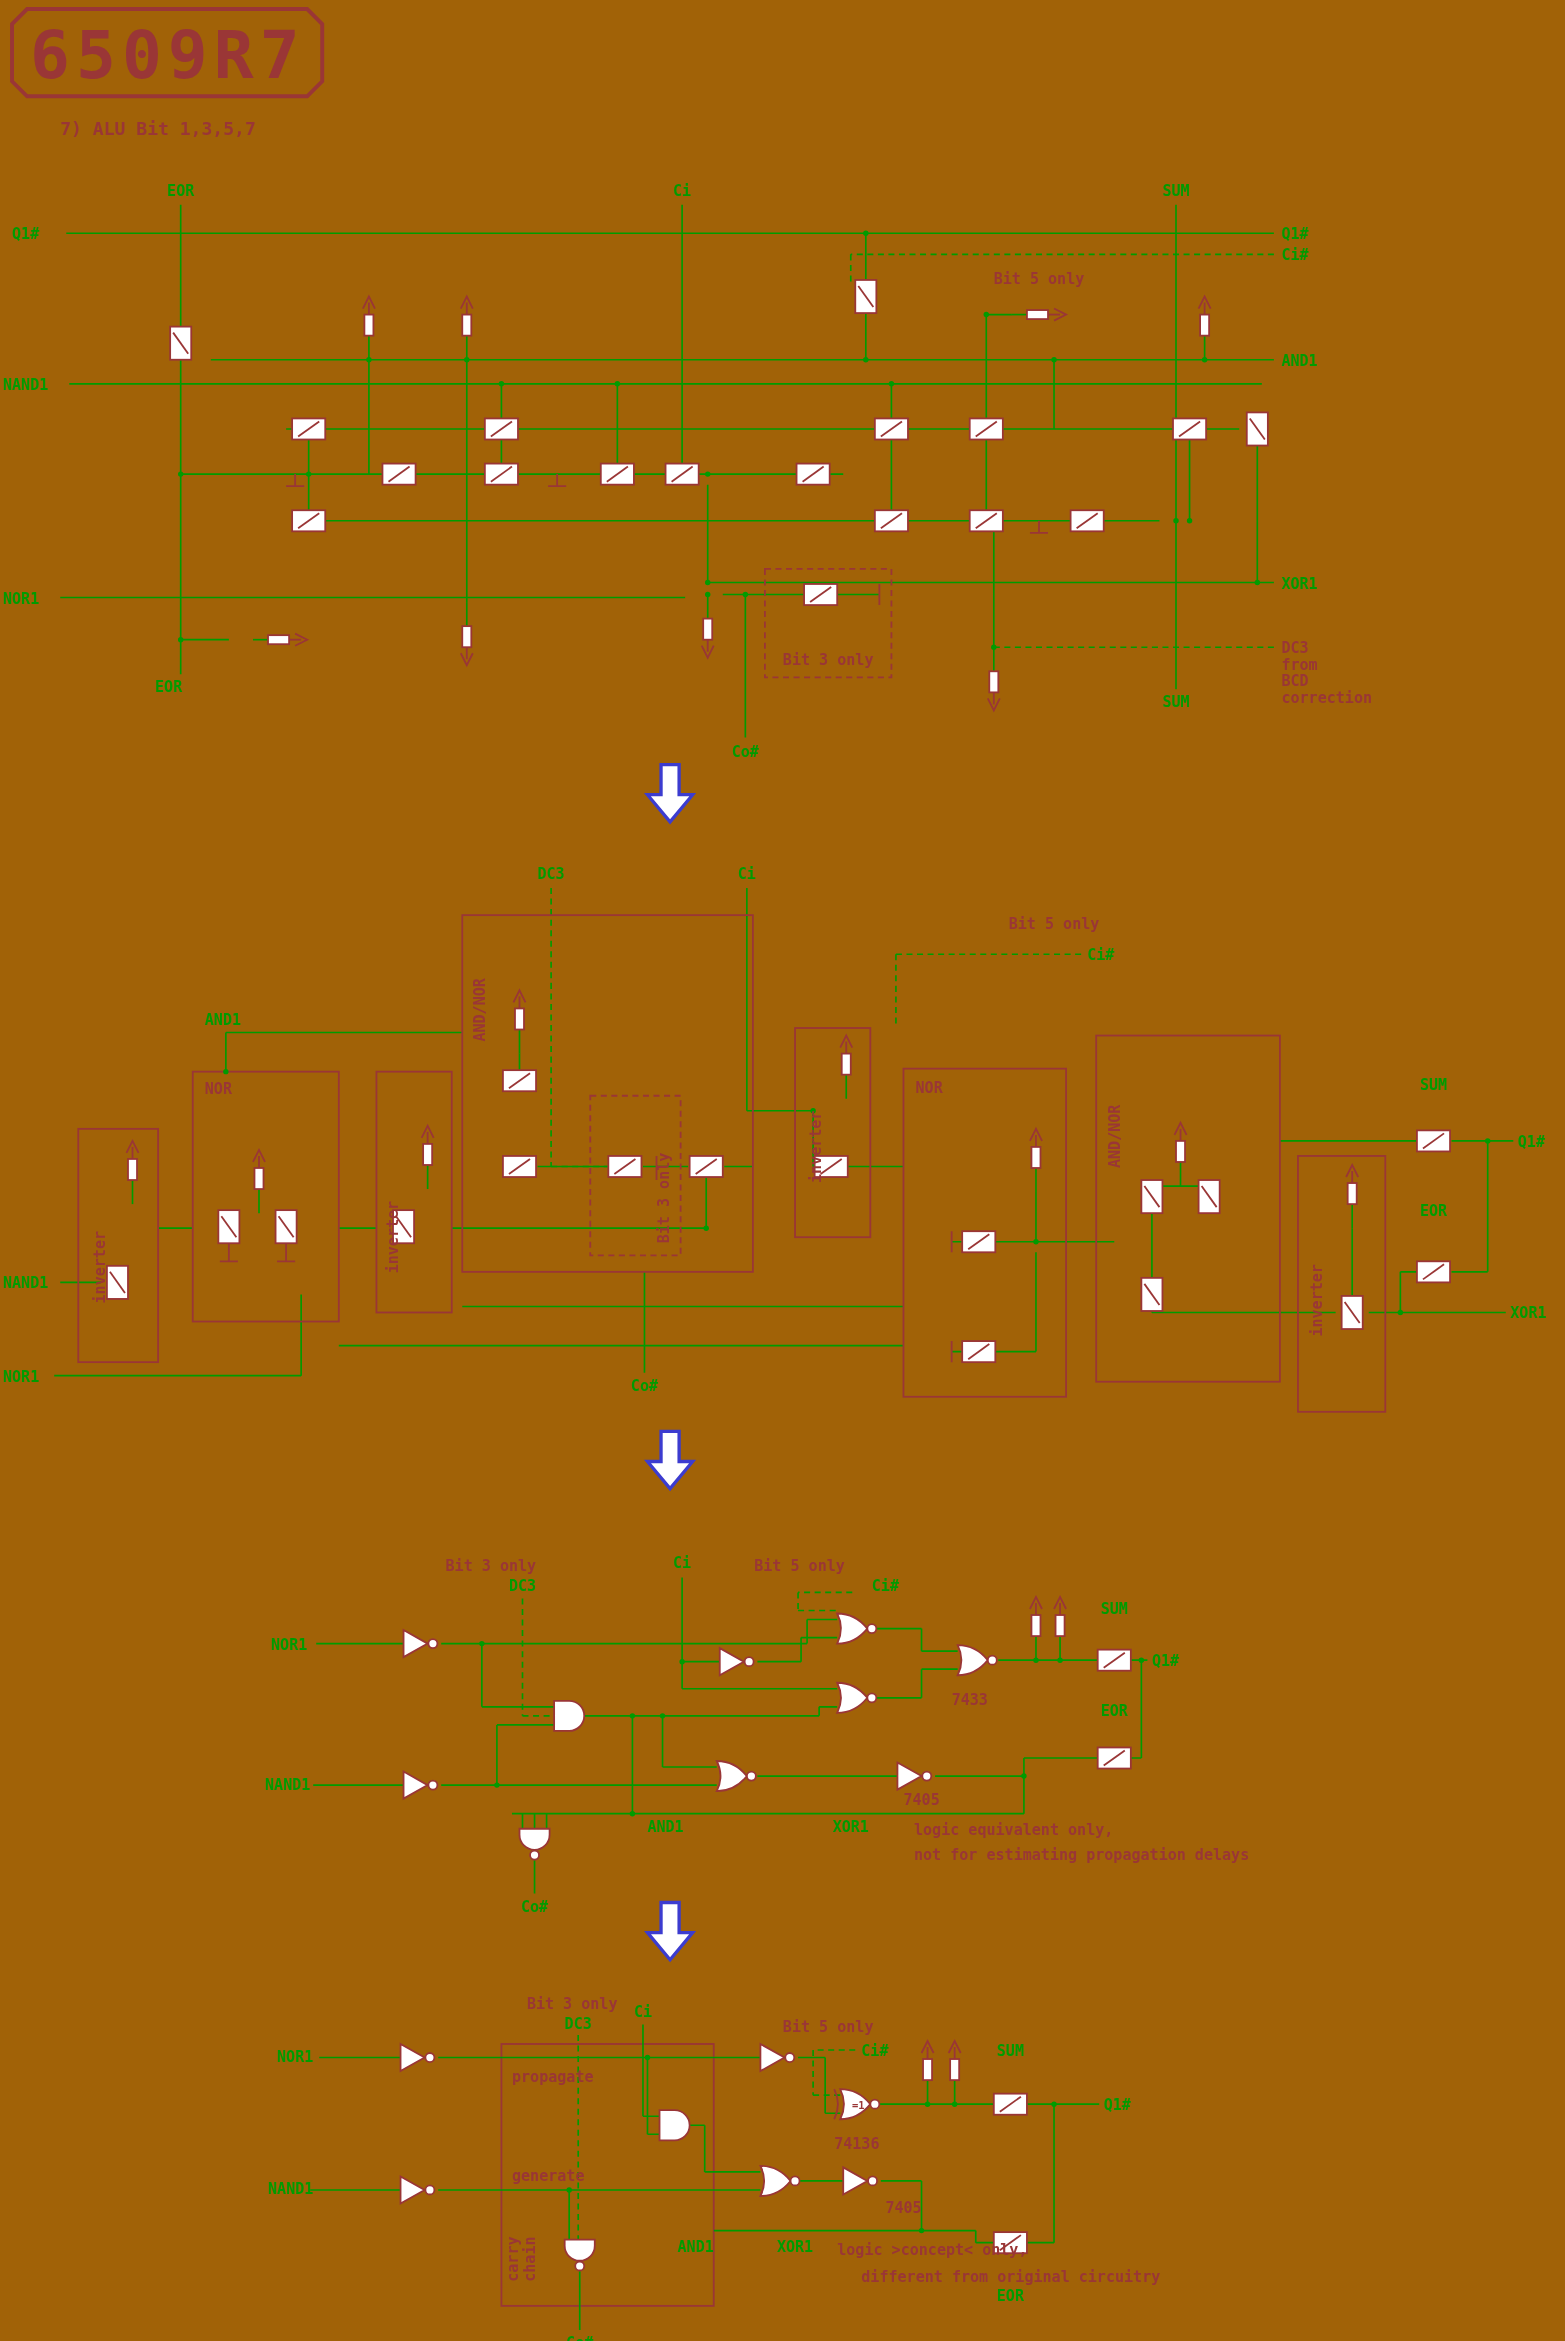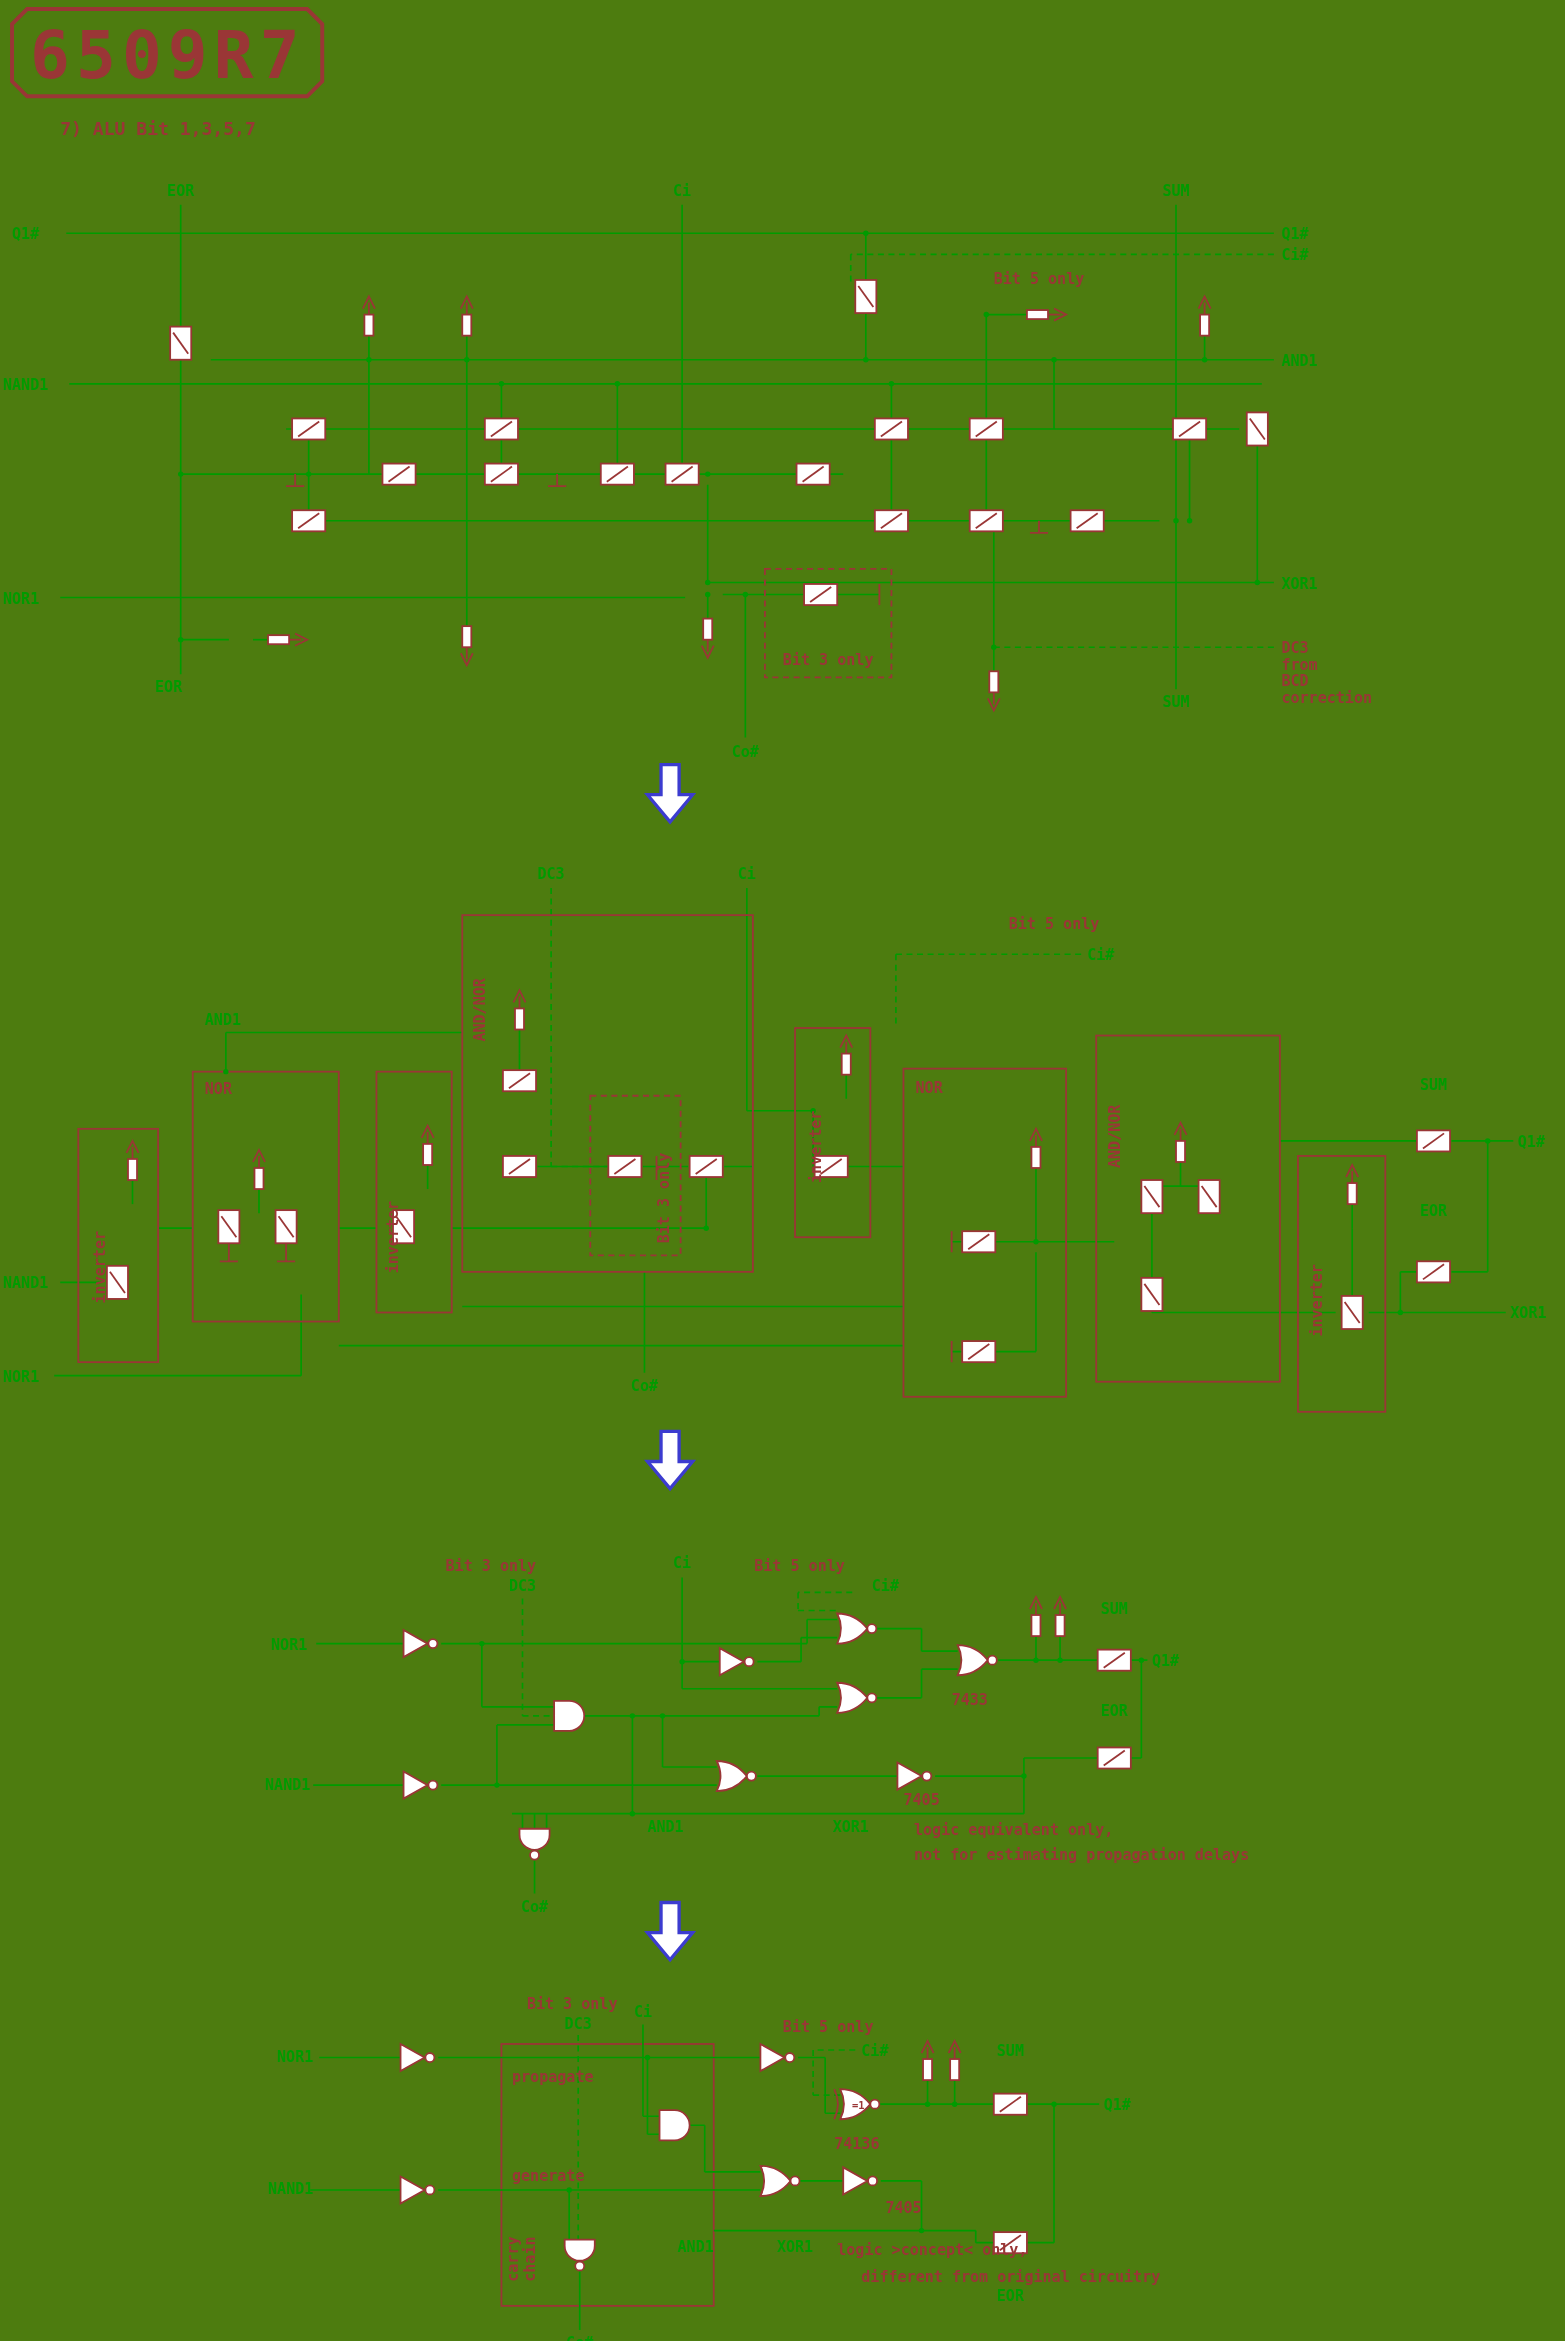--- a/index.html
+++ b/index.html
@@ -1,16 +1,16 @@
 <!DOCTYPE html>
 <html style="font-size:11.3px"><head>
 <meta charset="utf-8">
 <style>
   html,body{margin:0;padding:0;background:#ffffff;}
-  #page{position:relative;width:1566px;height:2342px;background:#4d7c0f;overflow:hidden;}
+  #page{position:relative;width:1566px;height:2342px;background:#a16207;overflow:hidden;}
   svg text{font-family:"DejaVu Sans Mono","Liberation Mono",monospace;font-weight:bold;}
   .g{fill:#009b00;font-size:10px;}
   .r{fill:#9a3636;font-size:10px;}
   .w{stroke:#009b00;fill:none;stroke-width:1.1;}
   .wd{stroke:#009b00;fill:none;stroke-width:1.1;stroke-dasharray:4 3;}
   .rs{stroke:#9a3636;fill:none;stroke-width:1.2;}
   .rd{stroke:#9a3636;fill:none;stroke-width:1.2;stroke-dasharray:4 3;}
   .d{fill:#009b00;stroke:none;}
   .tt{font-size:44px;letter-spacing:4px;}
   .sub{font-size:12px;}

